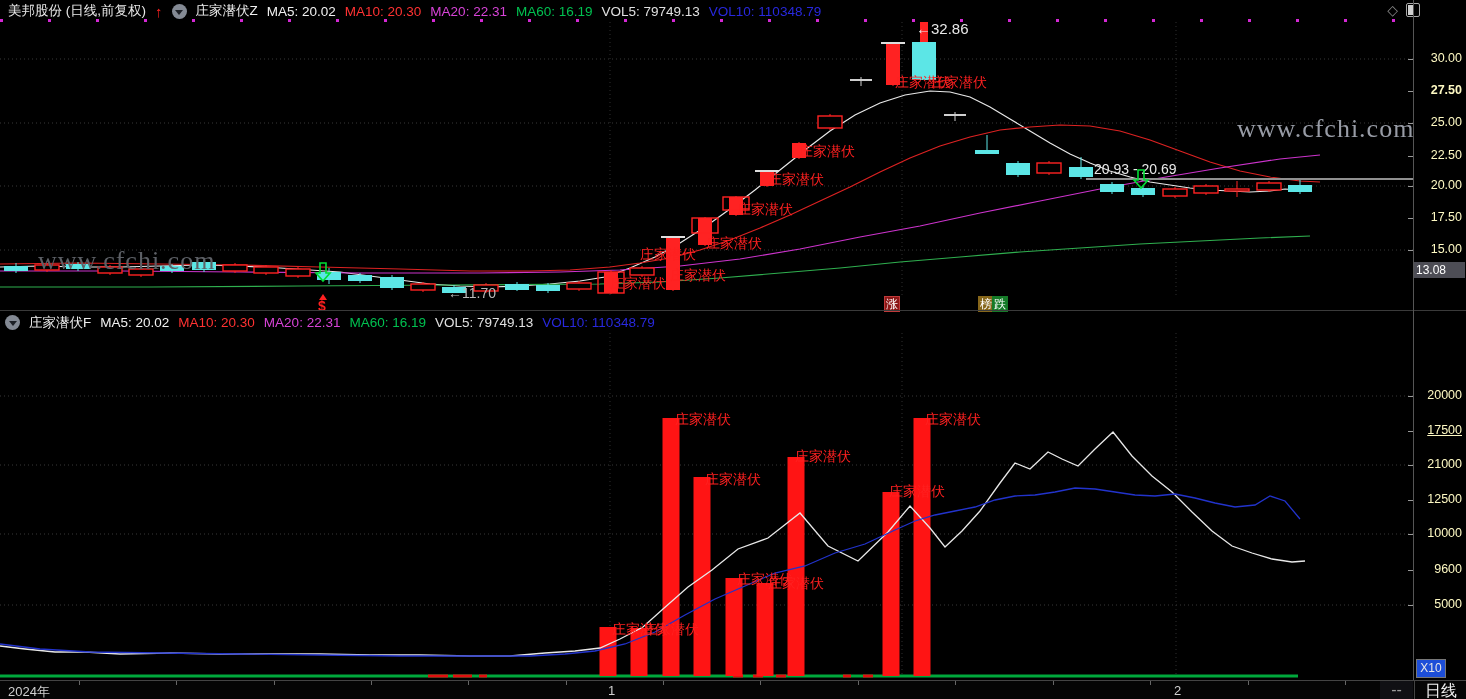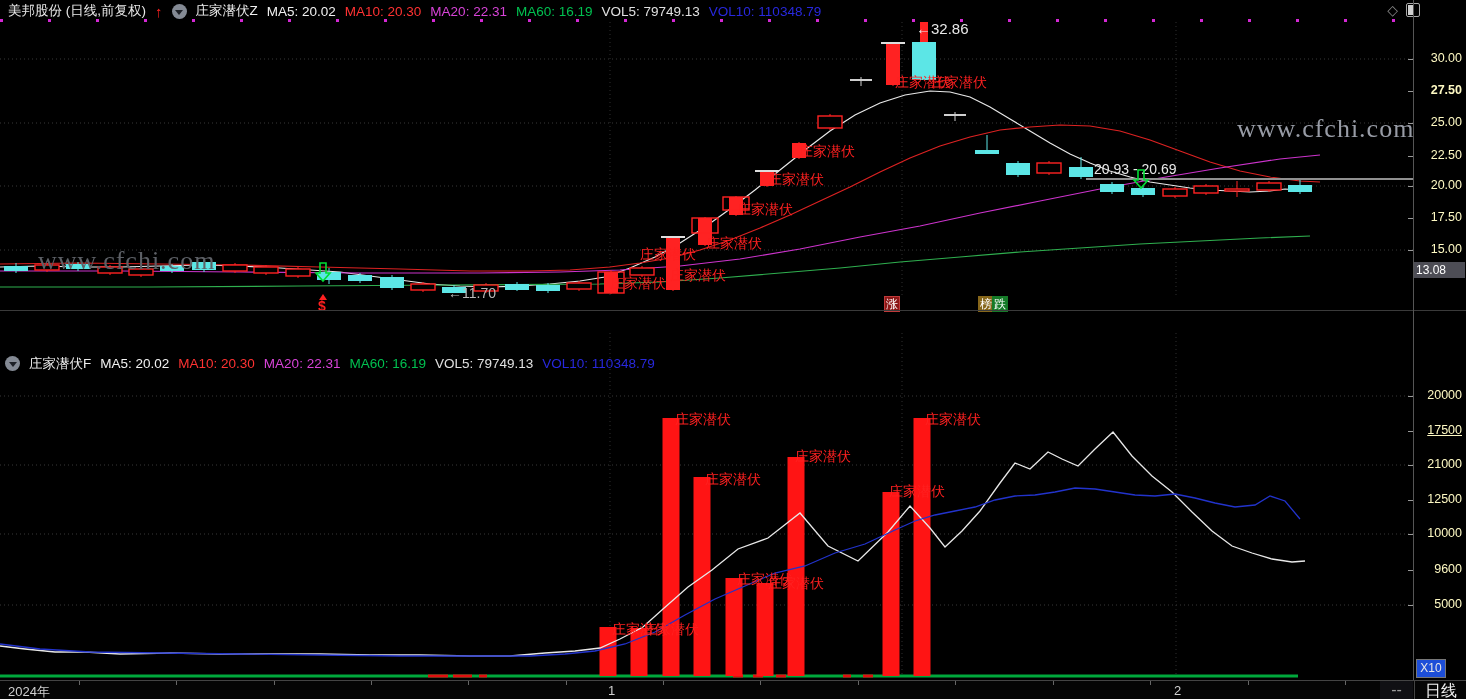--- a/index.html
+++ b/index.html
@@ -19,21 +19,21 @@
   #hdr-icons{right:46px;top:3px;display:flex;gap:8px;align-items:center;}
   .diamond{color:#8a8a8a;font-size:14px;line-height:1;}
   .panel-icon{width:12px;height:12px;border:1px solid #a8a8a8;border-radius:2px;position:relative;}
   .panel-icon::after{content:"";position:absolute;left:1px;top:1px;bottom:1px;width:5px;background:#cfcfcf;}
   
   #dotrow{left:0;top:19px;width:1410px;height:3px;
      background:repeating-linear-gradient(90deg,#d428d4 0 3px,transparent 3px 48px);}
   
   #sep1{left:0;top:310px;width:1466px;height:1px;background:#3a3a3a;}
   #header2{left:0;top:312px;width:1412px;height:21px;display:flex;align-items:center;gap:9px;
-           padding-left:5px;font-size:13.5px;white-space:nowrap;background:#000;margin-top:41px;}
+           padding-left:5px;font-size:13.5px;white-space:nowrap;background:#000;}
   
   #vline{left:1413px;top:0px;width:1px;height:680px;background:#555;}
   .axis-label{position:absolute;left:1414px;width:48px;text-align:right;font-size:12.5px;color:#fef9c3;}
   .axis-tick{position:absolute;left:1408px;width:5px;height:1px;background:#9a9a9a;}
   #last-box{left:1414px;top:262px;width:49px;height:16px;background:#4d4d55;color:#fff;
             font-size:12px;text-align:left;padding-left:2px;line-height:16px;}
   #x10-box{left:1416px;top:659px;width:28px;height:17px;border:1px solid #777;color:#e8e8e8;
            font-size:12px;text-align:center;line-height:17px;background:#1d4ed8;}
   
   .watermark{position:absolute;font-size:26px;color:#5d6066;letter-spacing:1px;font-family:Liberation Serif, serif;}

